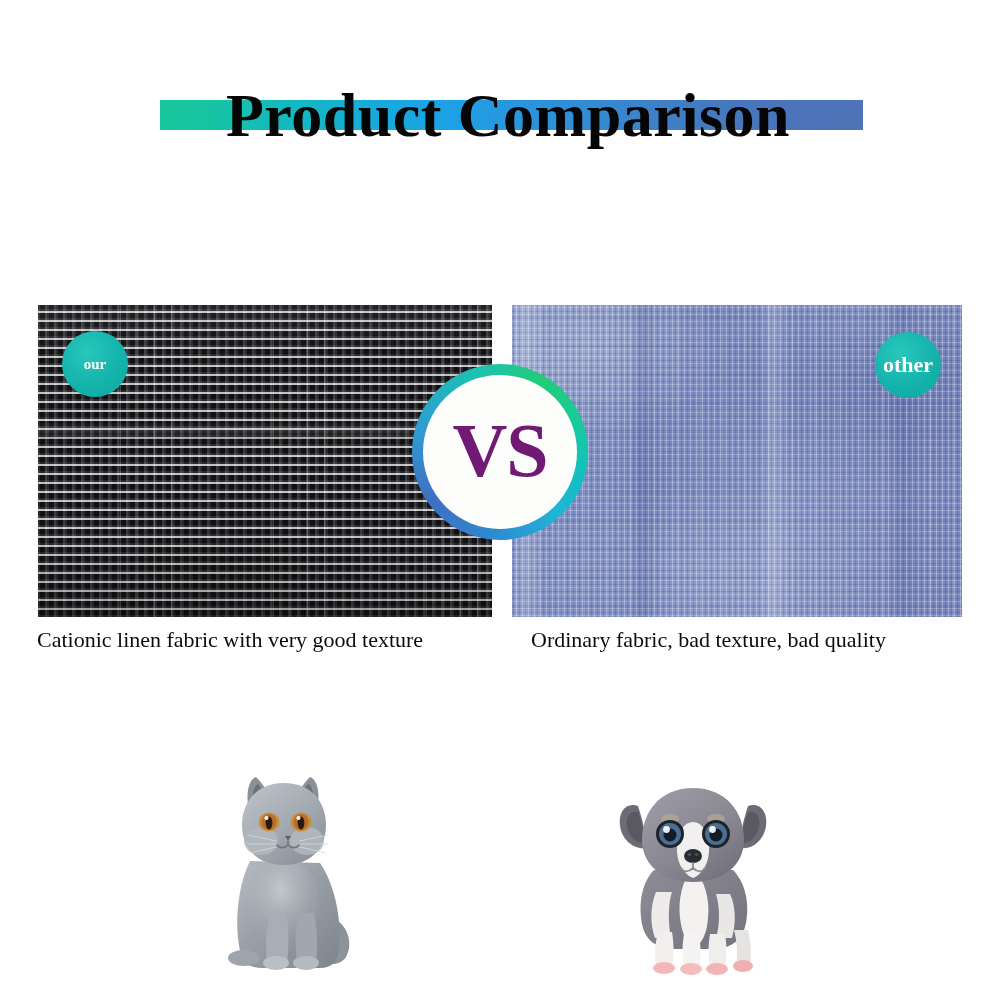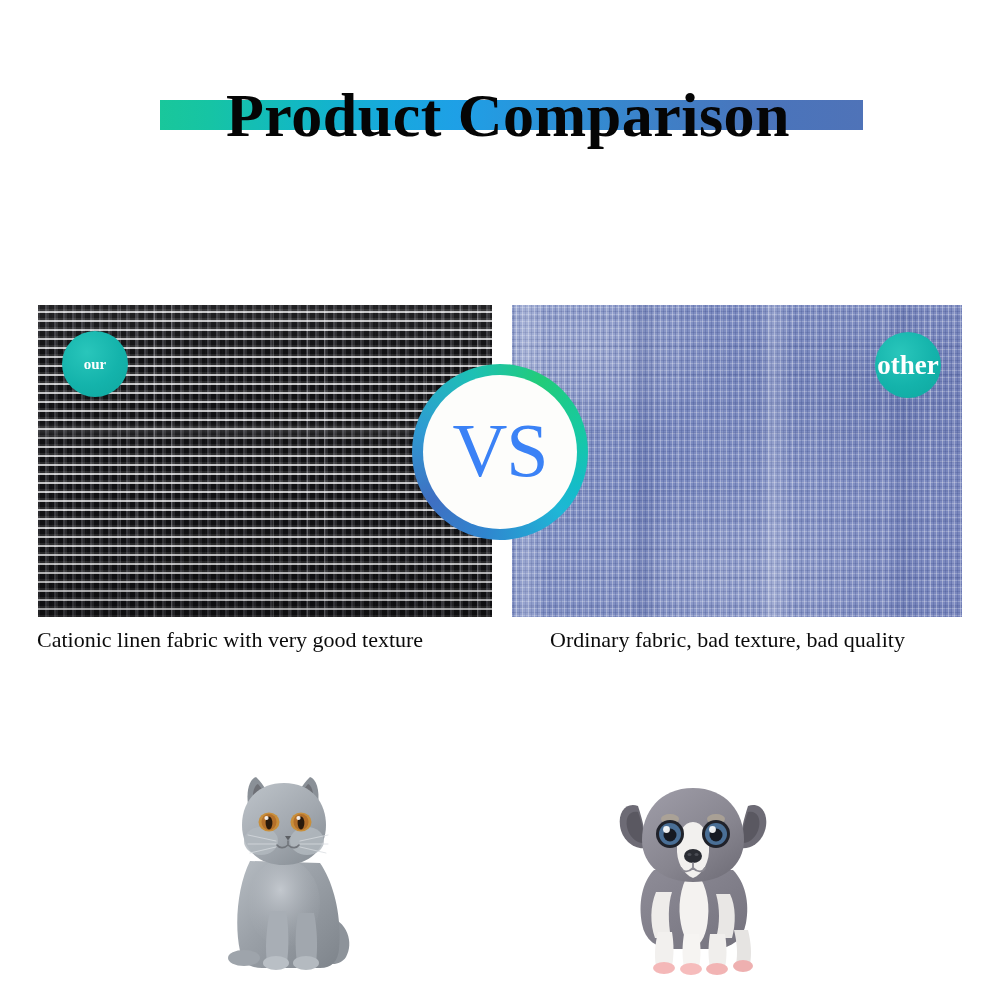--- a/index.html
+++ b/index.html
@@ -193,21 +193,21 @@
     width: 66px;
     height: 66px;
   }
   .tag-our span { font-size: 15px; }
   .tag-other {
     left: 875px;
     top: 332px;
     width: 66px;
     height: 66px;
   }
-  .tag-other span { font-size: 27px; }
+  .tag-other span { font-size: 22px; }
 
   
   .vs-badge {
     position: absolute;
     left: 412px;
     top: 364px;
     width: 176px;
     height: 176px;
     border-radius: 50%;
     background: conic-gradient(from 135deg,
@@ -231,39 +231,39 @@
     height: 100%;
     border-radius: 50%;
     background: #fdfdfb;
     display: flex;
     align-items: center;
     justify-content: center;
   }
   .vs-inner span {
     font-family: "Liberation Serif", "DejaVu Serif", serif;
     font-size: 76px;
-    font-weight: 400;
-    color: #3b82f6;
+    font-weight: 700;
+    color: #701a75;
     letter-spacing: -1px;
     line-height: 1;
     margin-top: -4px;
   }
 
   
   .caption {
     position: absolute;
     top: 626px;
     font-family: Liberation Serif, serif;
     font-size: 22px;
     color: #0b0b0b;
     white-space: nowrap;
     line-height: 28px;
   }
   .caption-left  { left: 37px; }
-  .caption-right { left: 531px; margin-left: 19px; }
+  .caption-right { left: 531px; }
 
   
   .animal {
     position: absolute;
     background: #ffffff;
   }
   .cat-wrap  { left: 198px; top: 765px; width: 172px; height: 215px; }
   .dog-wrap  { left: 598px; top: 772px; width: 190px; height: 208px; }
   .animal svg { display: block; width: 100%; height: 100%; }
 </style>

